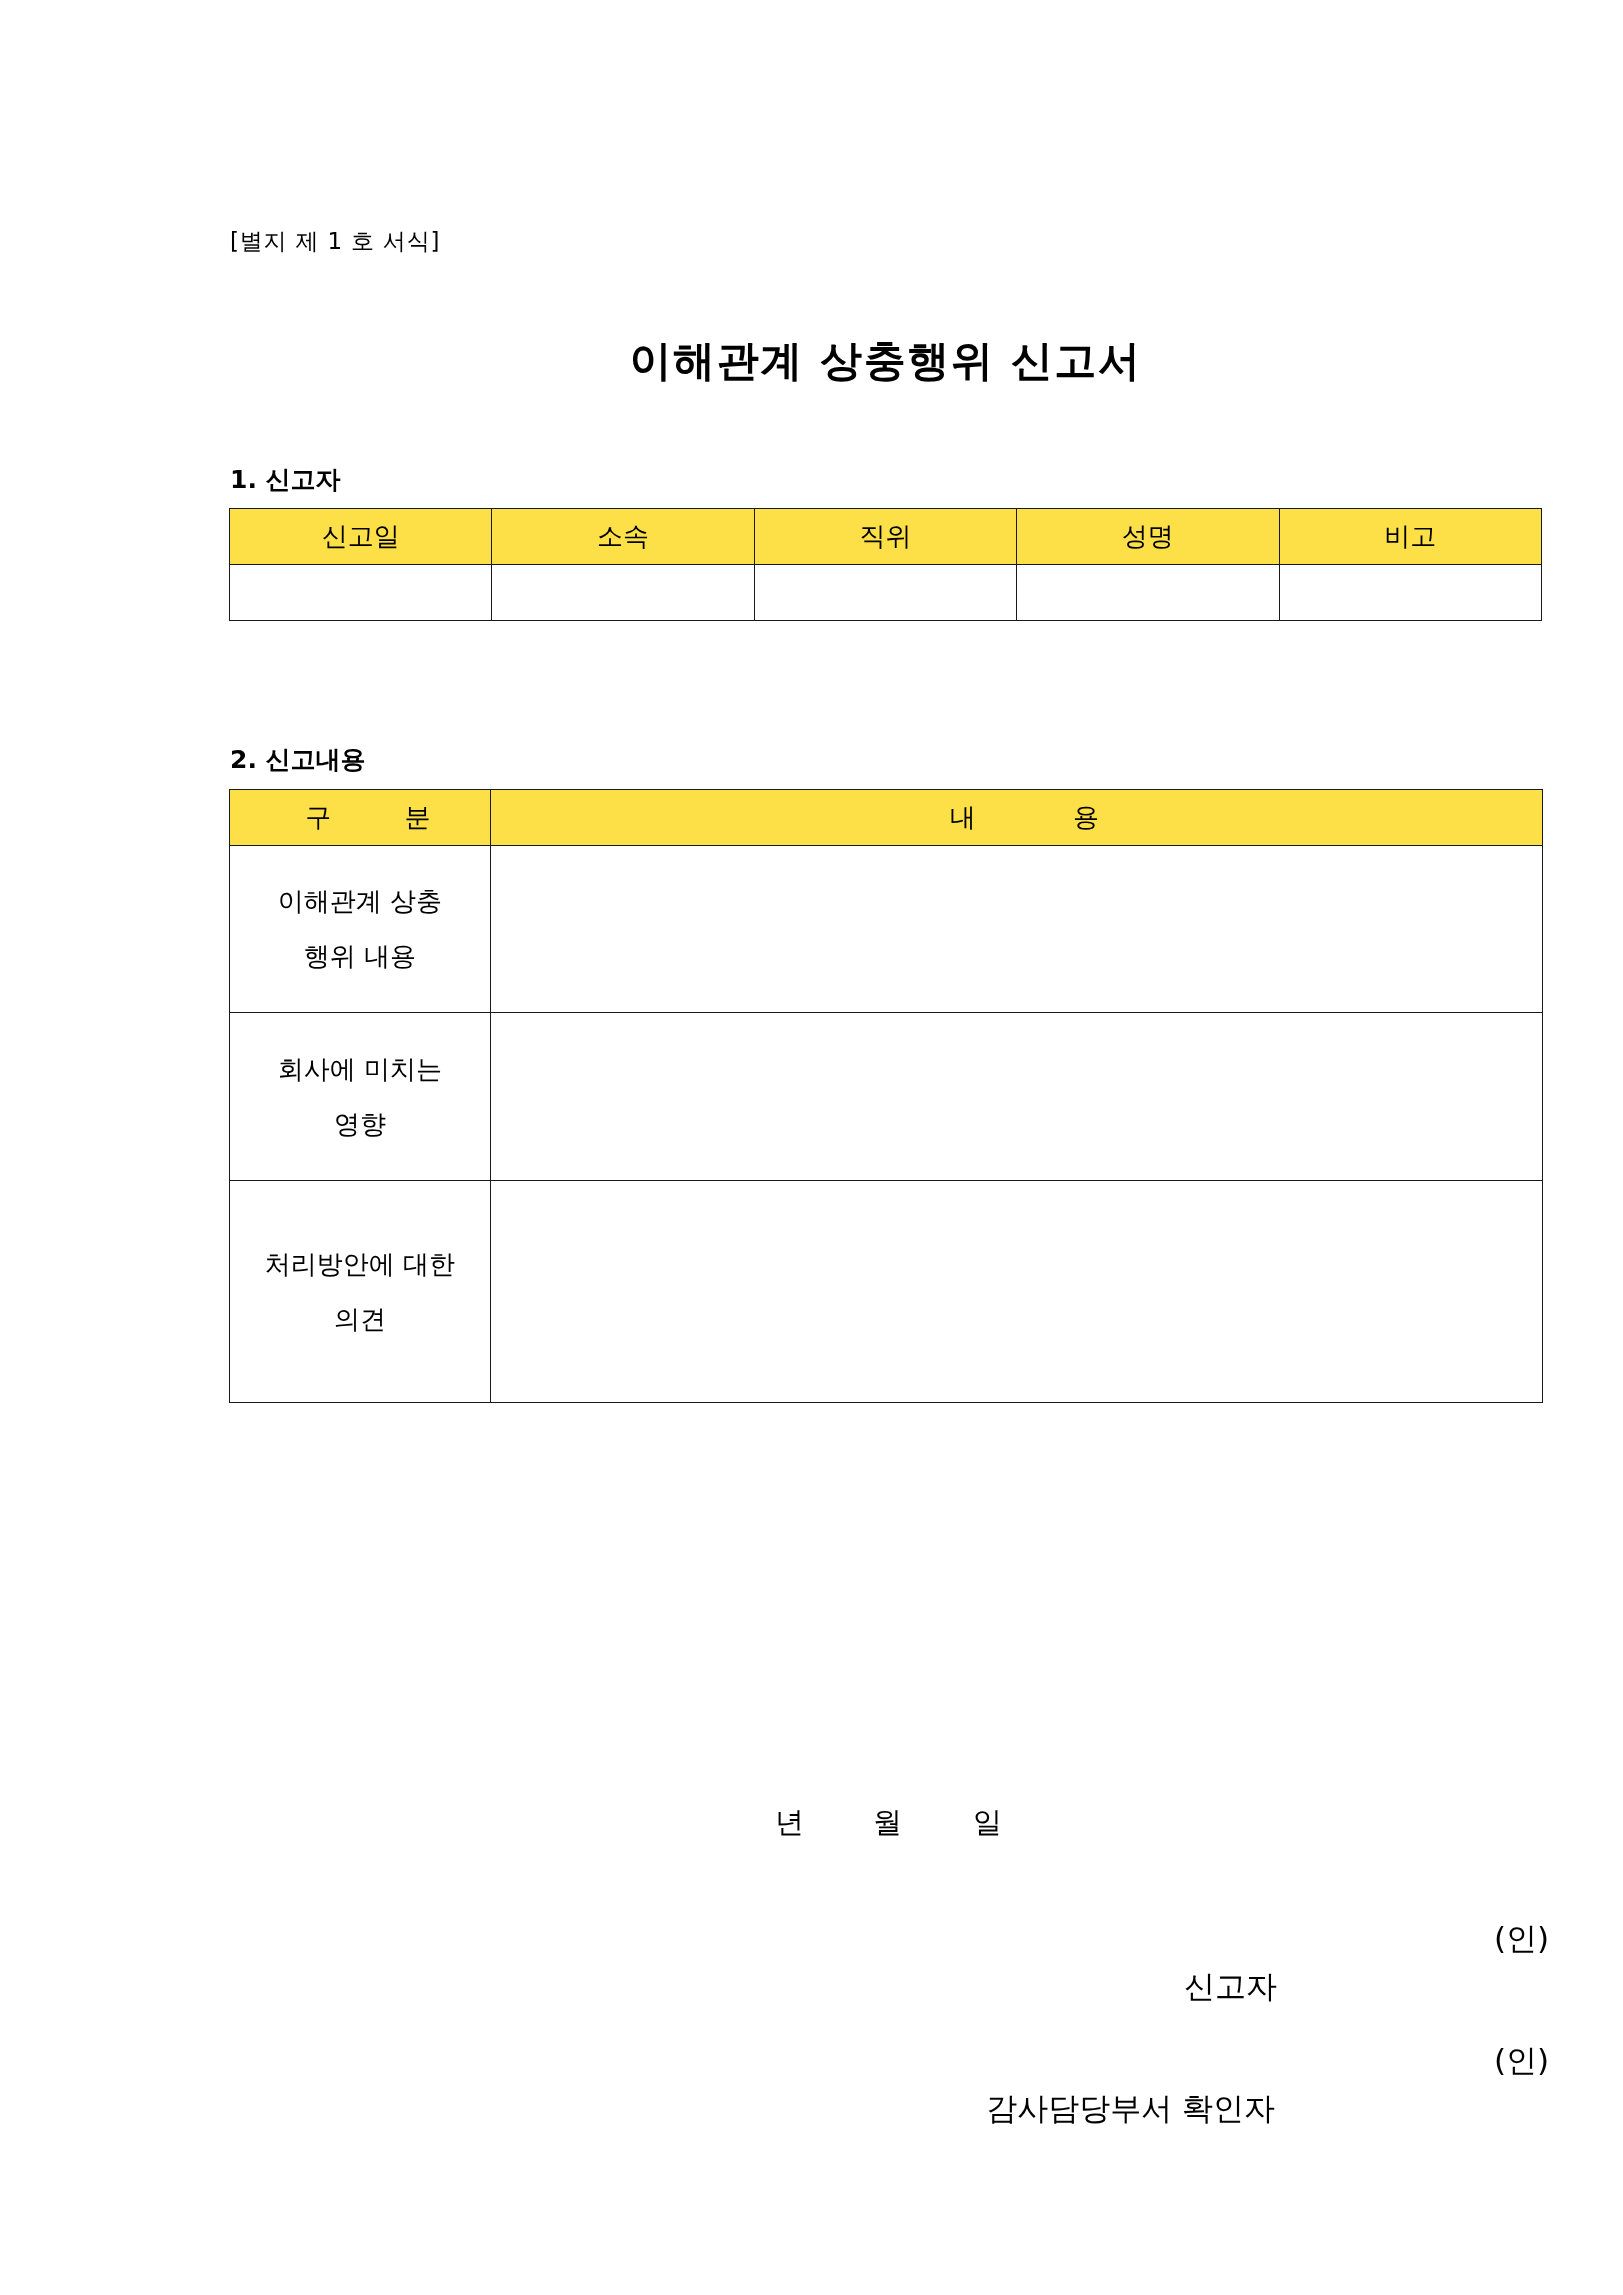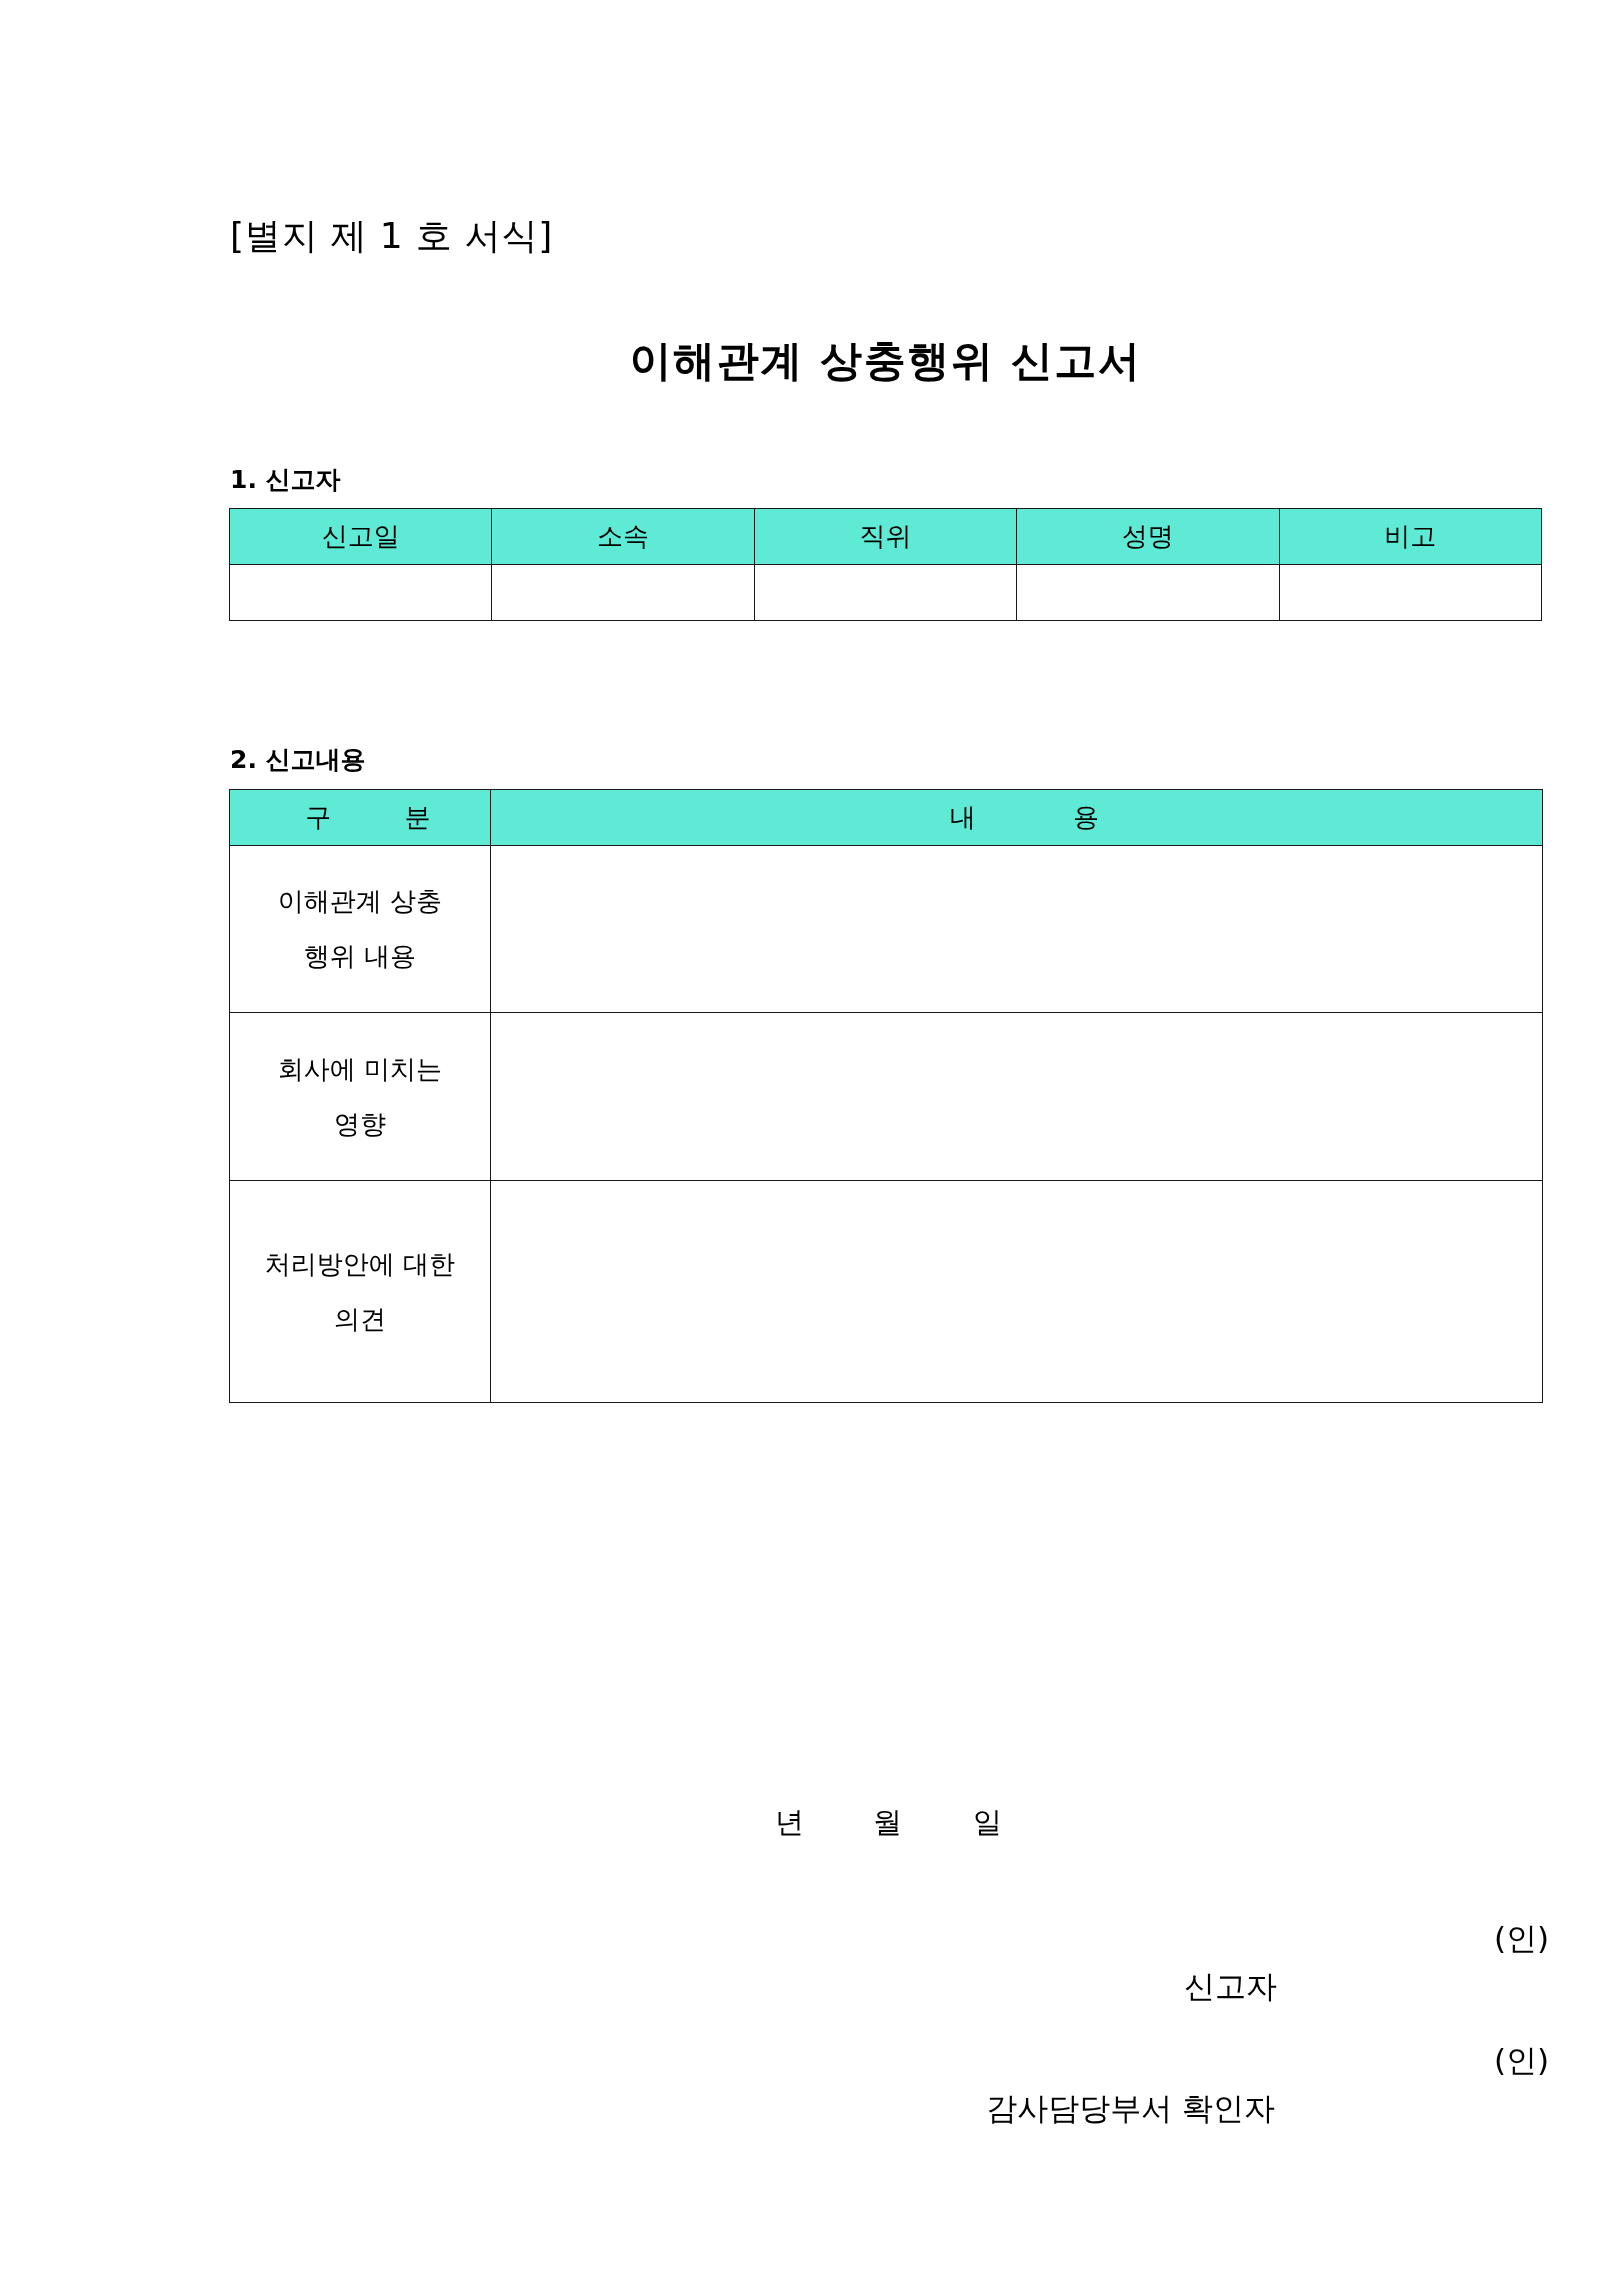--- a/index.html
+++ b/index.html
@@ -1,26 +1,26 @@
 <!DOCTYPE html>
 <html style="font-size:13px"><head>
 <meta charset="utf-8">
 <style>
   html, body { margin: 0; padding: 0; background: #ffffff; }
   body {
     width: 1624px; height: 2295px; position: relative; overflow: hidden;
     font-family: "DejaVu Sans", "Liberation Sans", sans-serif; color: #000;
   }
   .abs { position: absolute; }
-  .form-number { left: 230px; top: 212px; font-size: 36px; letter-spacing: 0.8px; white-space: nowrap; }
+  .form-number { left: 230px; top: 226px; font-size: 23px; letter-spacing: 0.8px; white-space: nowrap; }
   .doc-title { left: 229px; width: 1313px; top: 333px; text-align: center; font-size: 42px; font-weight: bold; letter-spacing: 1.6px; white-space: nowrap; }
   .section-heading { left: 230px; font-size: 25px; font-weight: bold; white-space: nowrap; }
   table { border-collapse: collapse; position: absolute; left: 229px; width: 1313px; table-layout: fixed; }
   td, th { border: 1.6px solid #1a1a1a; padding: 0; font-weight: normal; text-align: center; vertical-align: middle; font-size: 26px; }
-  th { background: #5eead4; }
+  th { background: #fde047; }
   .t1 { top: 508px; }
   .t1 th { height: 55px; }
   .t1 td { height: 55px; }
   .t2 { top: 789px; }
   .t2 th { height: 55px; padding-left: 16px; }
   .t2 .label-cell { line-height: 55px; }
   .spaced { word-spacing: 65px; }
   .spaced-wide { word-spacing: 89px; }
   .date-line { top: 1803px; font-size: 29px; white-space: nowrap; }
   .sig-label { font-size: 31px; white-space: nowrap; text-align: right; margin-top: 48px; }

